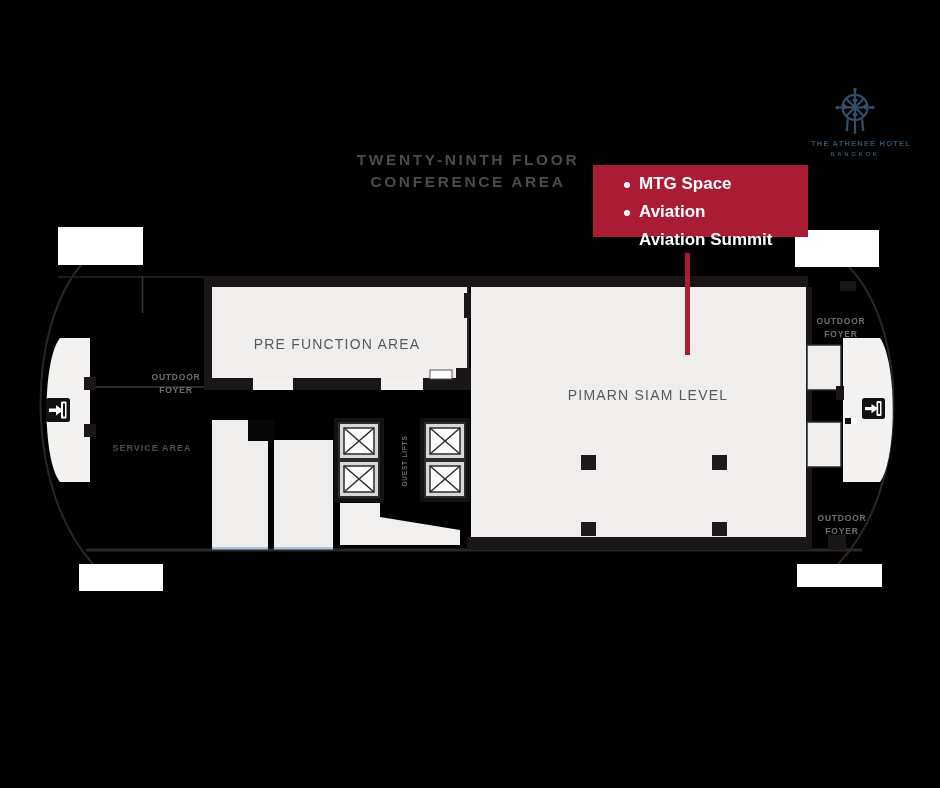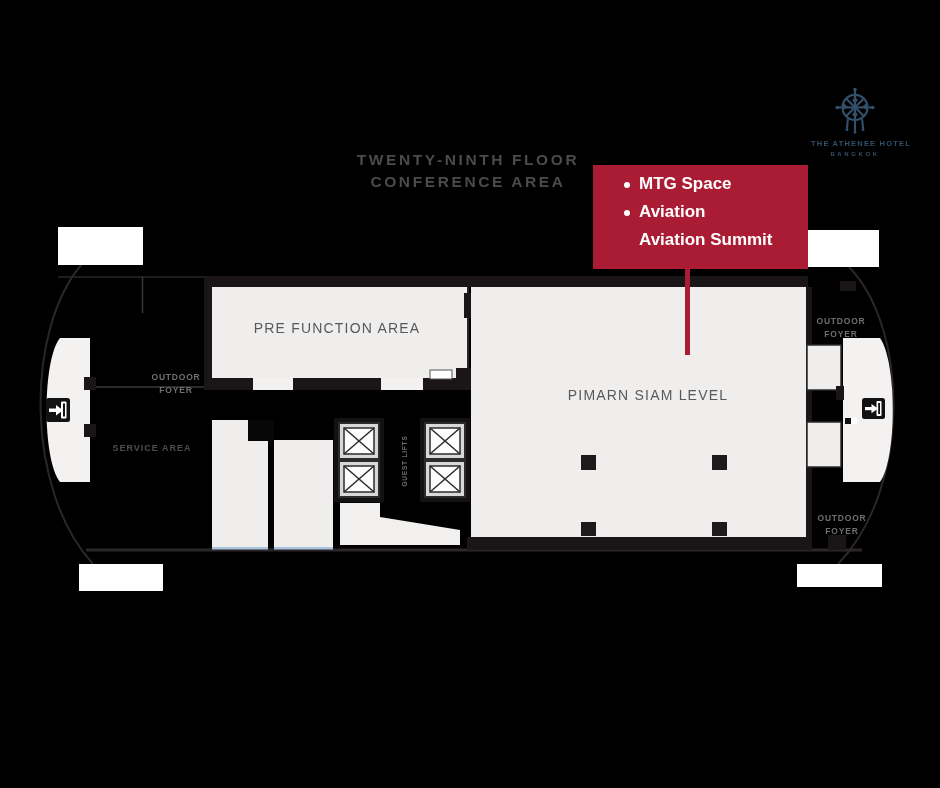--- a/index.html
+++ b/index.html
@@ -8,21 +8,21 @@
   .abs{position:absolute;}
   
   #title{left:0;top:149px;width:936px;text-align:center;color:#4a4b4d;
          font-size:15.5px;font-weight:700;letter-spacing:2.6px;line-height:21.5px;}
   
   #logo{left:800px;top:86px;width:110px;text-align:center;color:#33506b;}
   #logo .emblem{display:block;margin:0 auto;}
   #logo .hotel-name{font-size:7.5px;font-weight:700;letter-spacing:1.2px;margin-top:3px;white-space:nowrap;margin-left:11px;}
   #logo .hotel-city{font-size:6px;font-weight:700;letter-spacing:2.6px;margin-top:3px;}
   
-  #legend{left:593px;top:165px;width:215px;height:104px;background:#aa1c33;color:#fff;
+  #legend{left:593px;top:165px;width:215px;height:72px;background:#aa1c33;color:#fff;
           font-weight:700;font-size:17px;}
   #legend .row{position:relative;height:28px;line-height:28px;padding-left:46px;}
   #legend .row:first-child{margin-top:5px;}
   #legend .row.bulleted::before{content:"";position:absolute;left:31px;top:12px;width:6px;height:6px;
           border-radius:50%;background:#fff;}
   
   .room-label{color:#58595b;font-size:14px;letter-spacing:1.2px;white-space:nowrap;
               transform:translate(-50%,-50%);}
   .foyer-label{color:#6e6f71;font-size:8.5px;font-weight:700;letter-spacing:0.8px;line-height:13px;
                text-align:center;transform:translate(-50%,-50%);white-space:nowrap;margin-top:20px;}
@@ -194,21 +194,21 @@
     <div class="hotel-name">THE ATHENEE HOTEL</div>
     <div class="hotel-city">BANGKOK</div>
   </div>
 
   <div id="legend" class="abs">
     <div class="row bulleted">MTG Space</div>
     <div class="row bulleted">Aviation</div>
     <div class="row">Aviation Summit</div>
   </div>
 
-  <div class="abs room-label" style="left:337px;top:328px">PRE FUNCTION AREA</div>
+  <div class="abs room-label" style="left:337px;top:344px">PRE FUNCTION AREA</div>
 
   <div class="abs room-label" style="left:648px;top:395px">PIMARN SIAM LEVEL</div>
 
   <div class="abs foyer-label" style="left:176px;top:364px">
     <div>OUTDOOR</div>
     <div>FOYER</div>
   </div>
 
   <div class="abs foyer-label" style="left:841px;top:308px">
     <div>OUTDOOR</div>

